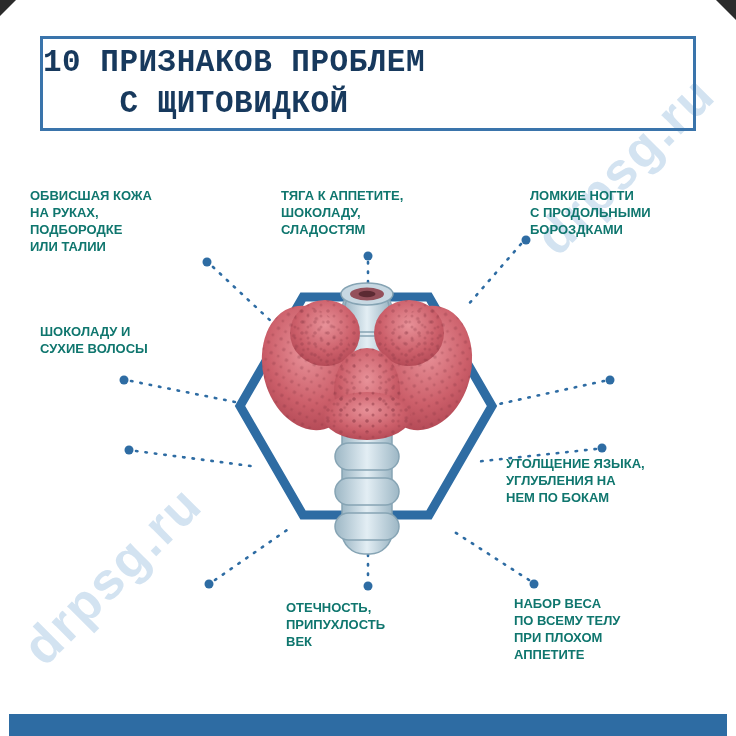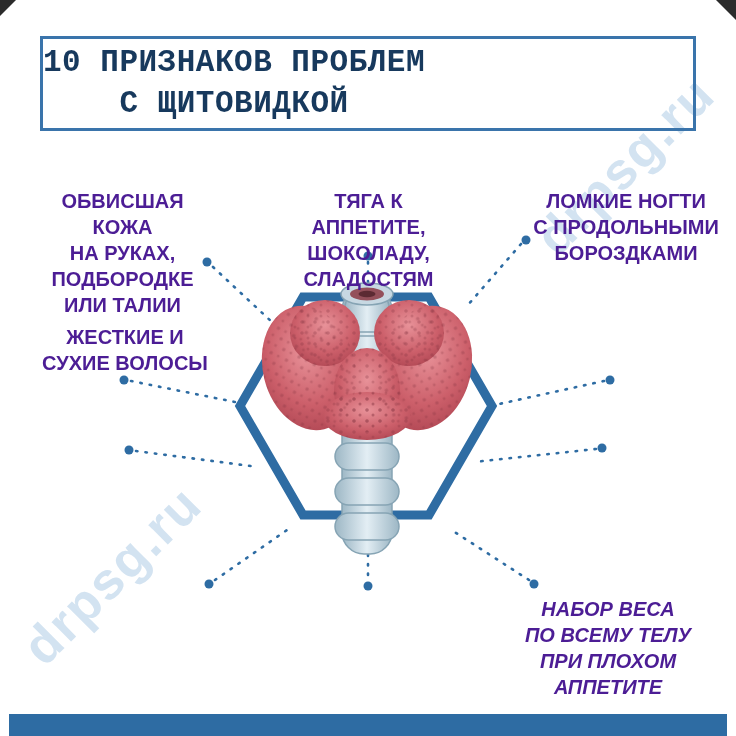--- a/index.html
+++ b/index.html
@@ -25,33 +25,33 @@
   .title {
     font-size:31px; font-weight:bold; color:#17395d;
     text-align:center; white-space:pre-line; line-height:1.32;
     letter-spacing:0.5px;
   }
 
   .diagram { position:absolute; left:0; top:0; z-index:2; }
 
   .sign {
     position:absolute; z-index:3;
-    font-size:20px; font-weight:bold; color:#4c1d95;
-    text-align:center; white-space:pre-line; line-height:1.3;
+    font-size:13px; font-weight:bold; color:#0f766e;
+    white-space:pre-line; line-height:1.3;
   }
   .sign-1  { left:30px;  top:188px; width:185px; }
   .sign-2  { left:281px; top:188px; width:175px; }
   .sign-3  { left:530px; top:188px; width:192px; }
   .sign-4  { left:40px;  top:324px; width:170px; }
   .sign-5  { left:518px; top:324px; width:192px; }
   .sign-6  { left:18px;  top:461px; width:206px; }
   .sign-7  { left:506px; top:456px; width:208px; }
   .sign-8  { left:32px;  top:600px; width:200px; }
   .sign-9  { left:286px; top:600px; width:164px; }
-  .sign-10 { left:514px; top:596px; width:188px;font-style:italic; }
+  .sign-10 { left:514px; top:596px; width:188px; }
 
   .footer-bar {
     position:absolute; z-index:2;
     left:9px; top:714px; width:718px; height:22px;
     background:#2e6ca3;
   }
 
   .corner { position:absolute; z-index:4; width:0; height:0; }
   .corner-tl { left:0; top:0; border-top:16px solid #2b2b2b; border-right:16px solid transparent; }
   .corner-tr { right:0; top:0; border-top:20px solid #2b2b2b; border-left:20px solid transparent; }
@@ -156,21 +156,27 @@
   <div class="sign sign-1">ОБВИСШАЯ КОЖА
 НА РУКАХ,
 ПОДБОРОДКЕ
 ИЛИ ТАЛИИ</div>
   <div class="sign sign-2">ТЯГА К АППЕТИТЕ,
 ШОКОЛАДУ,
 СЛАДОСТЯМ</div>
   <div class="sign sign-3">ЛОМКИЕ НОГТИ
 С ПРОДОЛЬНЫМИ
 БОРОЗДКАМИ</div>
-  <div class="sign sign-4">ЖЕСТКИЕ И
+  <div class="sign sign-4">ШОКОЛАДУ И
 СУХИЕ ВОЛОСЫ</div>
+  <div class="sign sign-7">УТОЛЩЕНИЕ ЯЗЫКА,
+УГЛУБЛЕНИЯ НА
+НЕМ ПО БОКАМ</div>
+  <div class="sign sign-9">ОТЕЧНОСТЬ,
+ПРИПУХЛОСТЬ
+ВЕК</div>
   <div class="sign sign-10">НАБОР ВЕСА
 ПО ВСЕМУ ТЕЛУ
 ПРИ ПЛОХОМ
 АППЕТИТЕ</div>
 
   <div class="footer-bar"></div>
 </div>
 
 </body></html>

